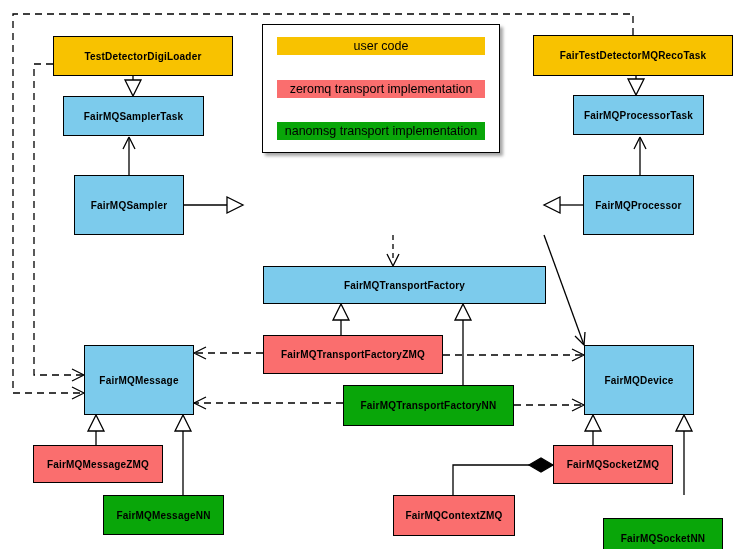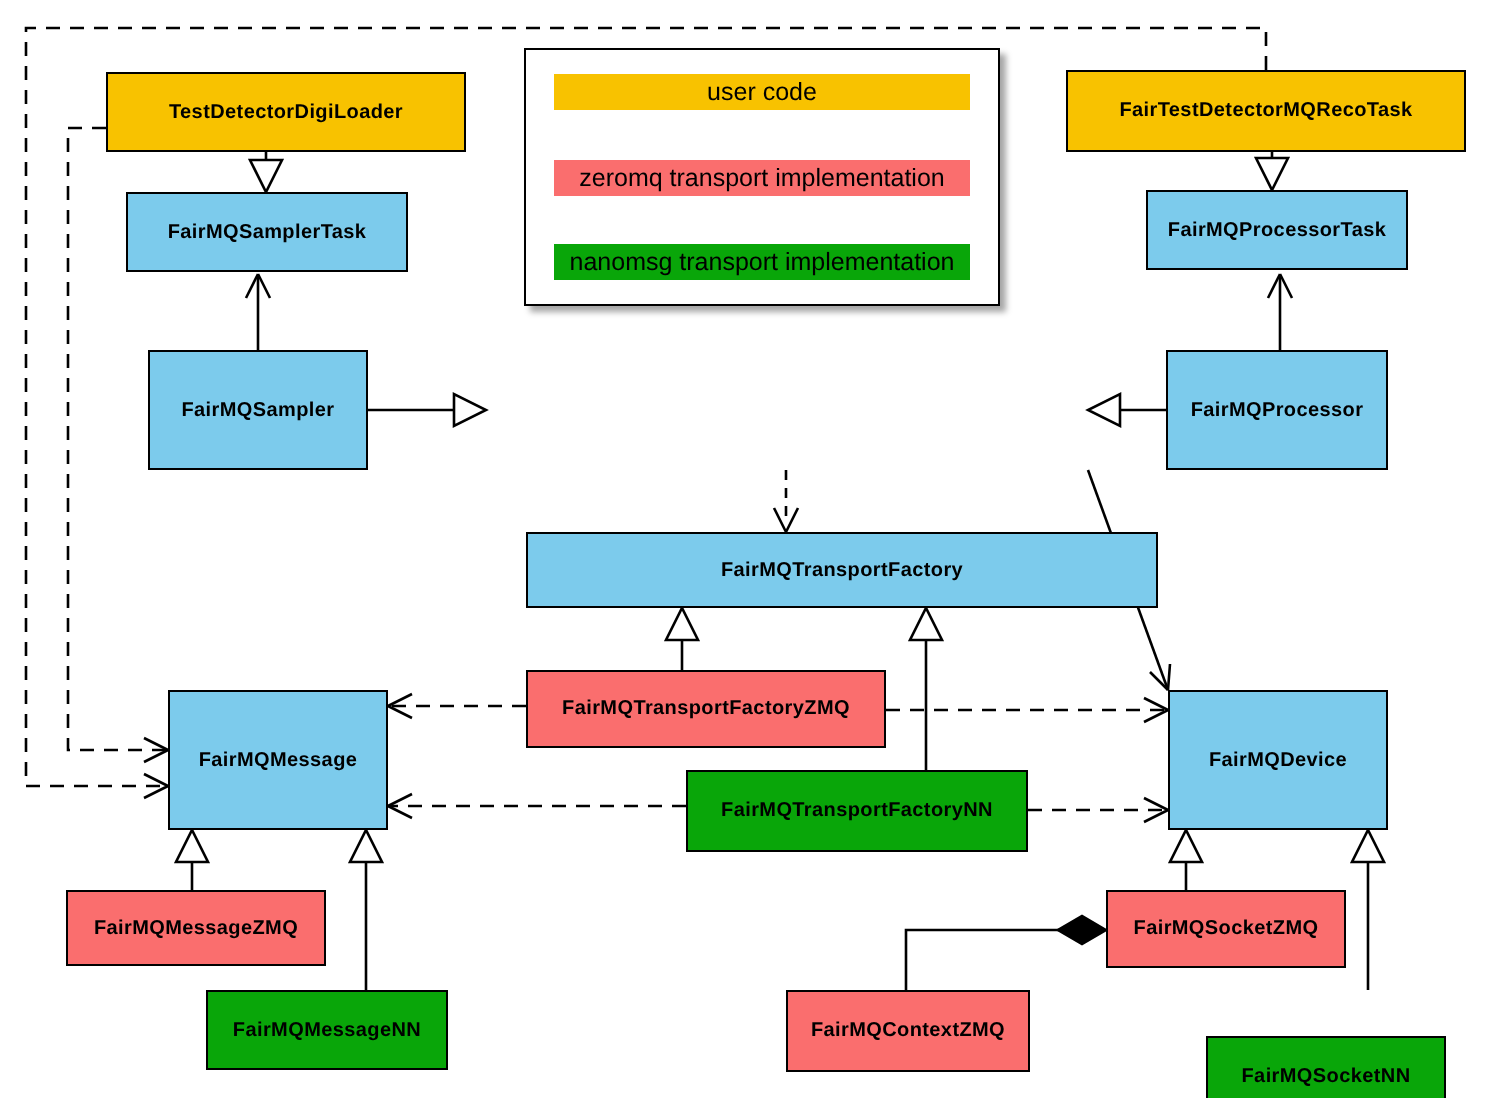--- a/index.html
+++ b/index.html
@@ -30,21 +30,21 @@
     font-size:12.5px;color:#000;
   }
   
   #n-testDetectorDigiLoader{left:53px;top:36px;width:180px;height:40px;}
   #n-fairTestDetectorMQRecoTask{left:533px;top:35px;width:200px;height:41px;}
   #n-fairMQSamplerTask{left:63px;top:96px;width:141px;height:40px;}
   #n-fairMQProcessorTask{left:573px;top:95px;width:131px;height:40px;}
   #n-fairMQSampler{left:74px;top:175px;width:110px;height:60px;}
   #n-fairMQDevice{left:243px;top:175px;width:301px;height:60px;}
   #n-fairMQProcessor{left:583px;top:175px;width:111px;height:60px;}
-  #n-fairMQTransportFactory{left:263px;top:266px;width:316px;height:38px;}
+  #n-fairMQTransportFactory{left:263px;top:266px;width:283px;height:38px;}
   #n-fairMQTransportFactoryZMQ{left:263px;top:335px;width:180px;height:39px;}
   #n-fairMQTransportFactoryNN{left:343px;top:385px;width:171px;height:41px;}
   #n-fairMQMessage{left:84px;top:345px;width:110px;height:70px;}
   #n-fairMQSocket{left:584px;top:345px;width:110px;height:70px;}
   #n-fairMQMessageZMQ{left:33px;top:445px;width:130px;height:38px;}
   #n-fairMQMessageNN{left:103px;top:495px;width:121px;height:40px;}
   #n-fairMQContextZMQ{left:393px;top:495px;width:122px;height:41px;}
   #n-fairMQSocketZMQ{left:553px;top:445px;width:120px;height:39px;}
   #n-fairMQSocketNN{left:603px;top:518px;width:120px;height:40px;}
 </style>

